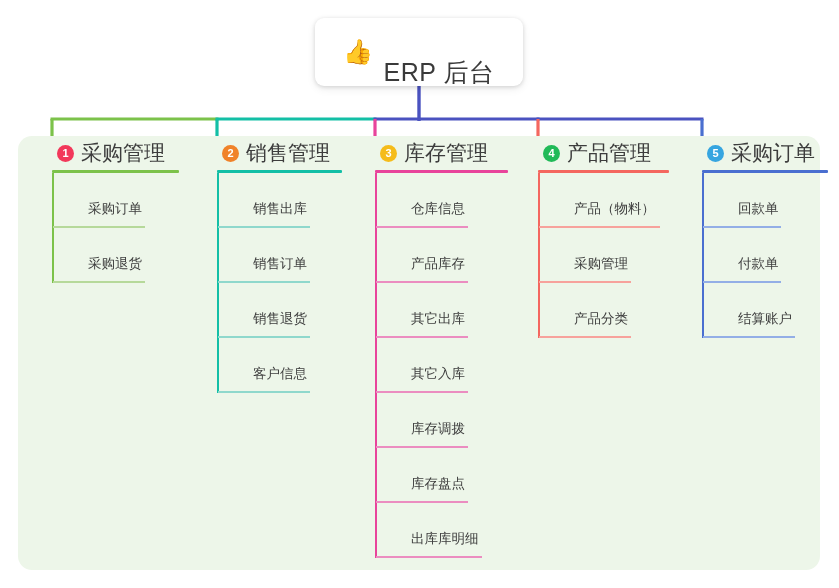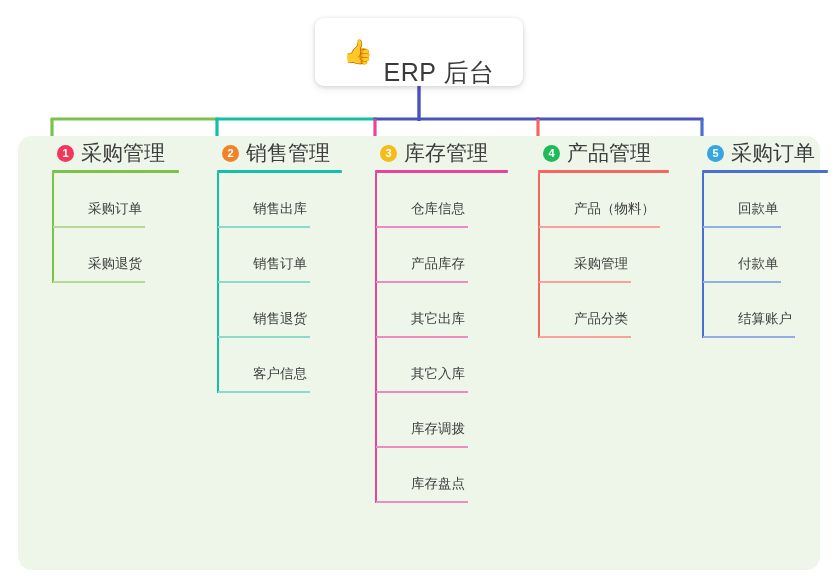--- a/index.html
+++ b/index.html
@@ -236,20 +236,24 @@
           <div class="item-rule" style="width: 92px; background: rgb(235, 141, 192);"></div>
         </div>
         <div class="item">
           <span class="item-label">库存调拨</span>
           <div class="item-rule" style="width: 92px; background: rgb(235, 141, 192);"></div>
         </div>
         <div class="item">
           <span class="item-label">库存盘点</span>
           <div class="item-rule" style="width: 92px; background: rgb(235, 141, 192);"></div>
         </div>
+        <div class="item">
+          <span class="item-label">出库库明细</span>
+          <div class="item-rule" style="width: 106px; background: rgb(235, 141, 192);"></div>
+        </div>
       </div>
     </div>
     <div class="column" style="left: 508px; width: 155px;">
       <div class="col-header">
         <span class="badge" style="background: rgb(33, 186, 88);">4</span>
         <span class="col-title">产品管理</span>
       </div>
       <div class="header-rule" style="width: 131px; background: rgb(244, 103, 95);"></div>
       <div class="items">
         <div class="spine" style="background: rgb(244, 103, 95);"></div>

